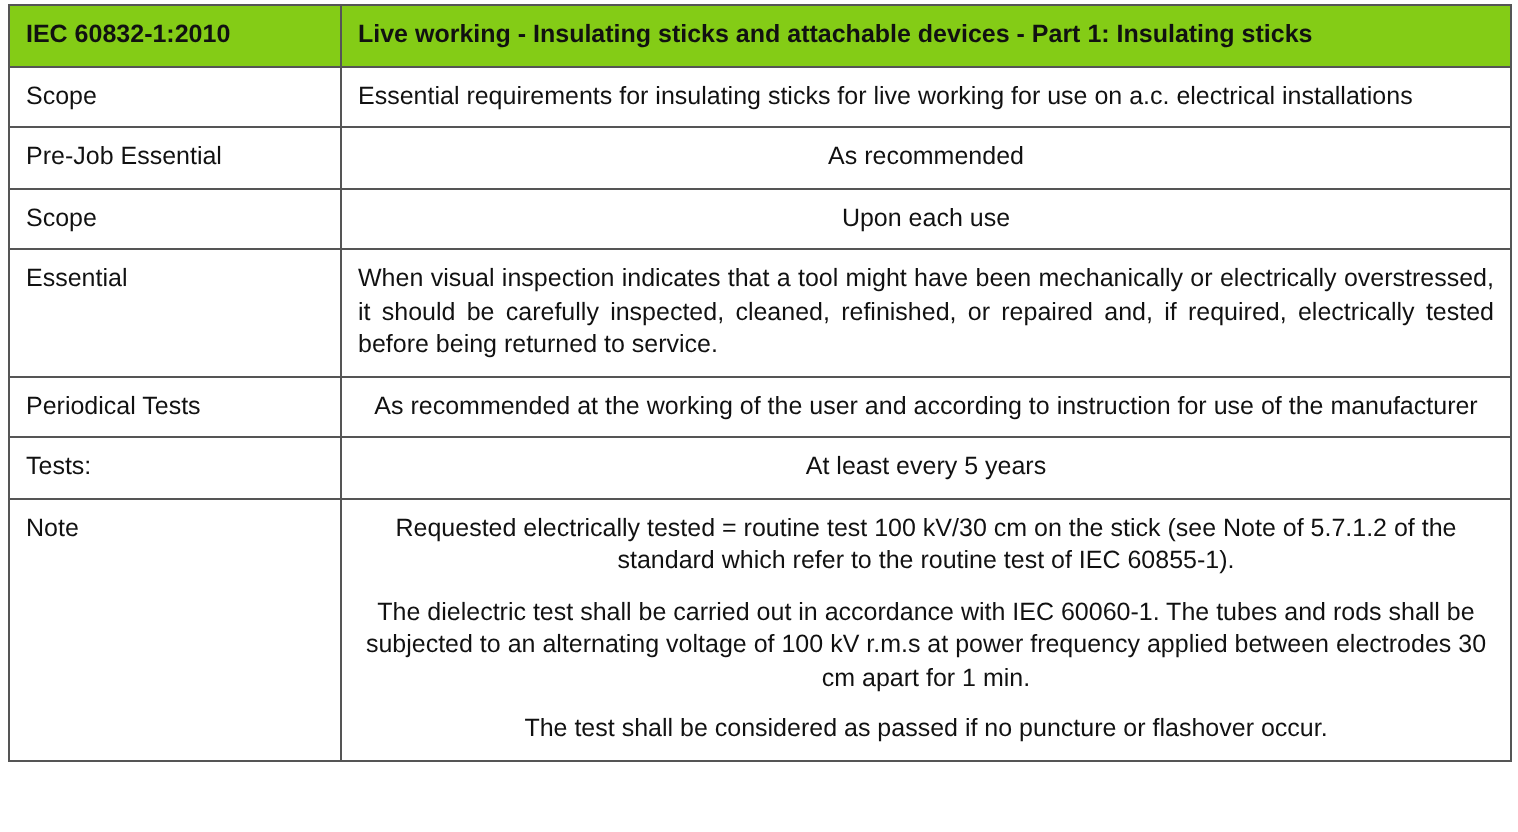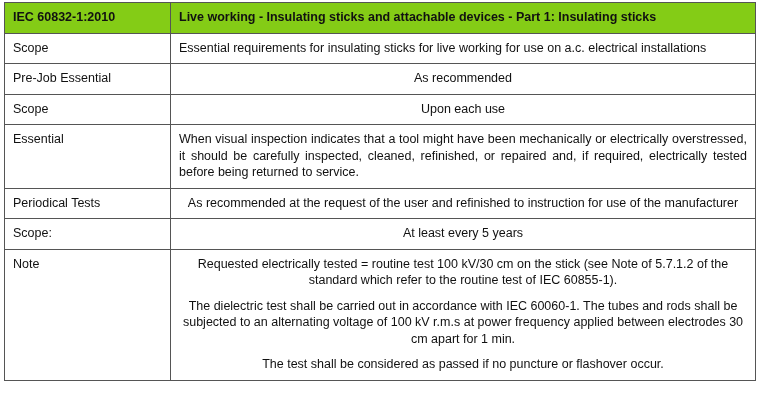--- a/index.html
+++ b/index.html
@@ -110,26 +110,26 @@
       <tr>
         <td class="label">Essential</td>
         <td class="value">
           <p>When visual inspection indicates that a tool might have been mechanically or electrically overstressed, it should be carefully inspected, cleaned, refinished, or repaired and, if required, electrically tested before being returned to service.</p>
         </td>
       </tr>
 
       <tr>
         <td class="label">Periodical Tests</td>
         <td class="value">
-          <p class="nojustify">As recommended at the request of the user and refinished to instruction for use of the manufacturer</p>
+          <p class="nojustify">As recommended at the working of the user and according to instruction for use of the manufacturer</p>
         </td>
       </tr>
 
       <tr>
-        <td class="label">Scope:</td>
+        <td class="label">Tests:</td>
         <td class="value">
           <p class="nojustify">At least every 5 years</p>
         </td>
       </tr>
 
       <tr>
         <td class="label">Note</td>
         <td class="value">
           <p class="nojustify">Requested electrically tested = routine test 100 kV/30 cm on the stick (see Note of 5.7.1.2 of the standard which refer to the routine test of IEC 60855-1).</p>
           <p class="nojustify">The dielectric test shall be carried out in accordance with IEC 60060-1. The tubes and rods shall be subjected to an alternating voltage of 100 kV r.m.s at power frequency applied between electrodes 30 cm apart for 1 min.</p>

